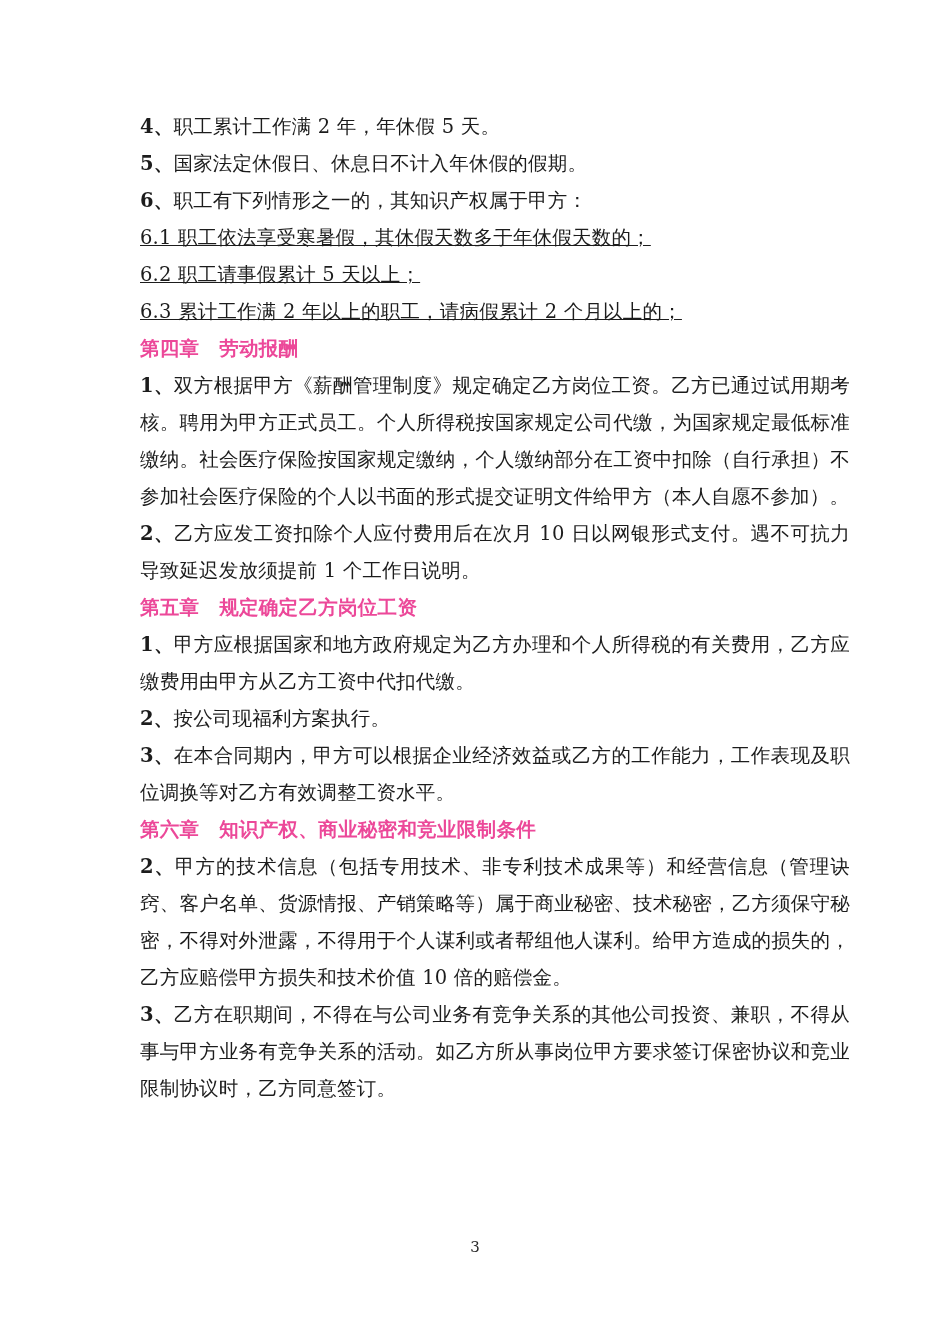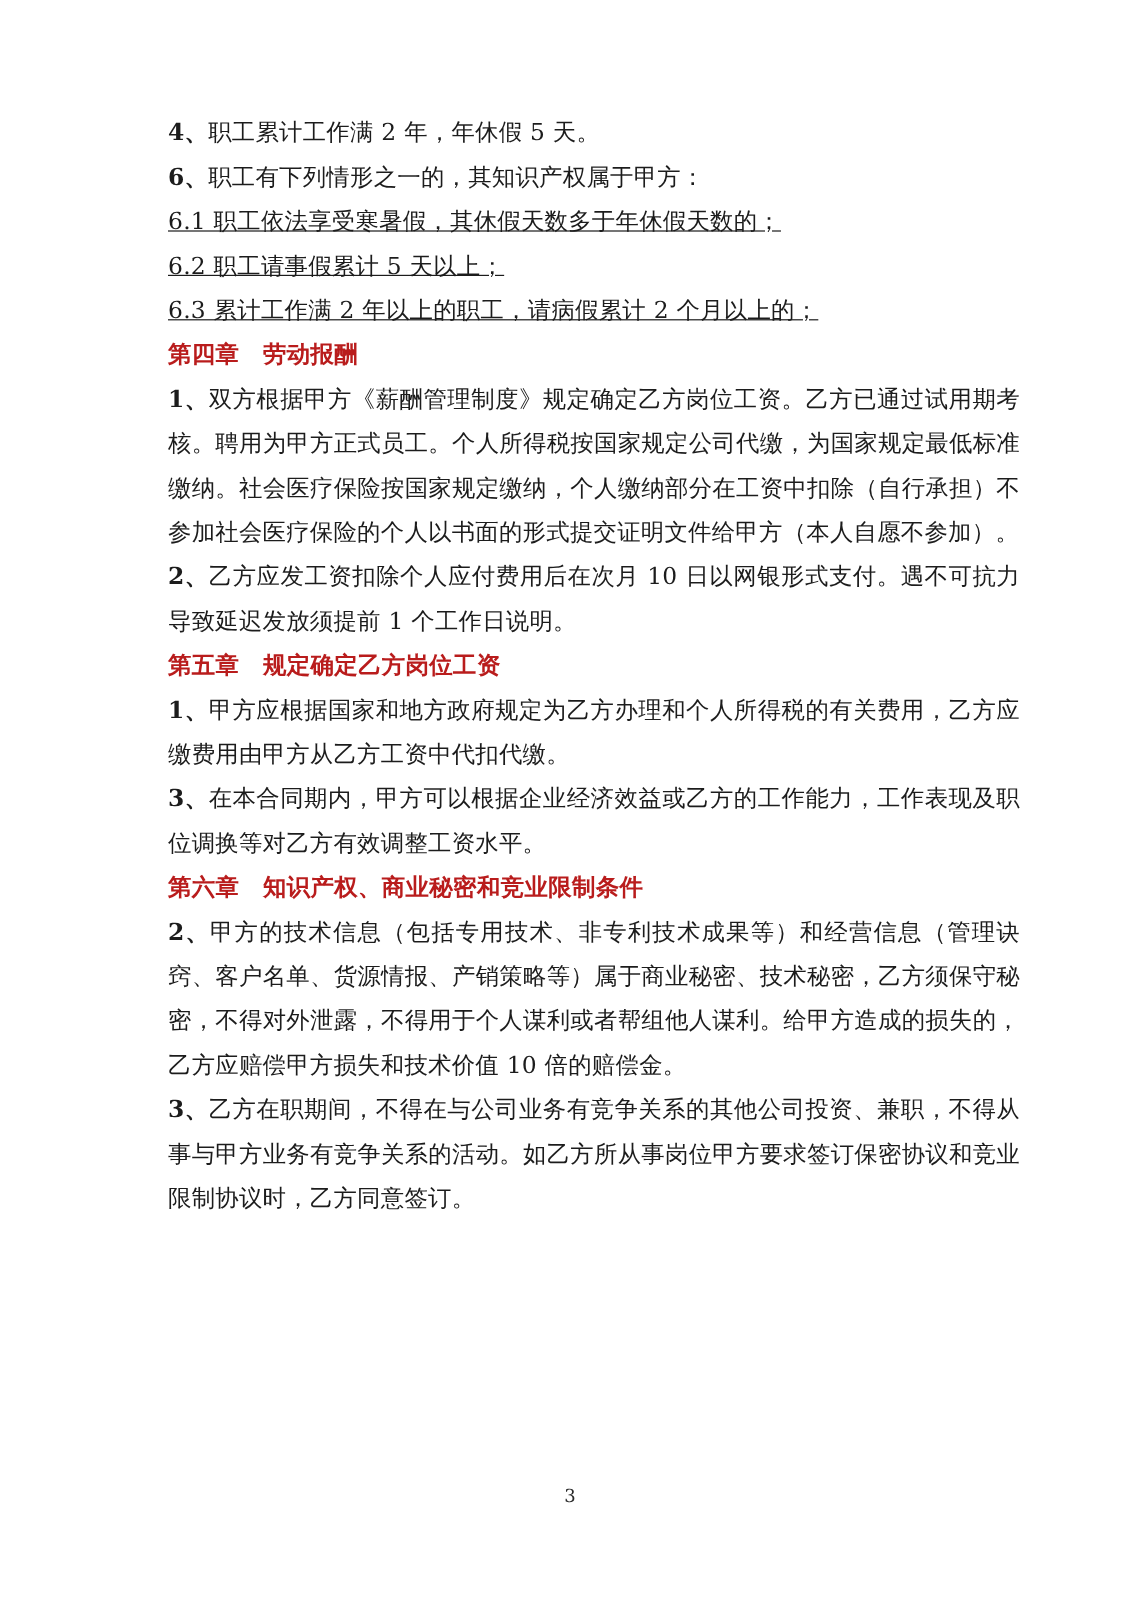--- a/index.html
+++ b/index.html
@@ -14,37 +14,37 @@
     position: relative;
     width: 950px;
     height: 1344px;
     background: #ffffff;
     overflow: hidden;
     box-sizing: border-box;
   }
   .content {
     position: absolute;
     left: 140px;
-    top: 92px;
+    top: 108px;
     width: 710px;
   }
   .line {
     font-size: 19.5px;
     line-height: 37px;
     color: #1c1c1c;
     letter-spacing: 0.2px;
     white-space: pre-wrap;
     text-align: justify;
     text-justify: inter-ideograph;
   }
   .chapter {
     font-weight: bold;
     font-size: 19.5px;
     line-height: 37px;
-    color: #b91c1c;
+    color: #ec4899;
     letter-spacing: 0.3px;
     white-space: pre-wrap;
   }
   .num-lead {
     font-weight: bold;
   }
   .sub {
     padding-left: 29px;
     text-decoration: underline;
   }
@@ -64,29 +64,31 @@
   }
 </style>
 </head>
 <body>
 
 <div class="page">
 
   <div class="content">
 
   <div class="para line"><span class="num-lead">4、</span><span>职工累计工作满 2 年，年休假 5 天。</span></div>
+      <div class="para line"><span class="num-lead">5、</span><span>国家法定休假日、休息日不计入年休假的假期。</span></div>
       <div class="para line"><span class="num-lead">6、</span><span>职工有下列情形之一的，其知识产权属于甲方：</span></div>
       <div class="para line sub"><span>6.1 职工依法享受寒暑假，其休假天数多于年休假天数的；</span></div>
       <div class="para line sub"><span>6.2 职工请事假累计 5 天以上；</span></div>
       <div class="para line sub"><span>6.3 累计工作满 2 年以上的职工，请病假累计 2 个月以上的；</span></div>
       <div class="para chapter"><span>第四章　劳动报酬</span></div>
       <div class="para line"><span class="num-lead">1、</span><span>双方根据甲方《薪酬管理制度》规定确定乙方岗位工资。乙方已通过试用期考核。聘用为甲方正式员工。个人所得税按国家规定公司代缴，为国家规定最低标准缴纳。社会医疗保险按国家规定缴纳，个人缴纳部分在工资中扣除（自行承担）不参加社会医疗保险的个人以书面的形式提交证明文件给甲方（本人自愿不参加）。</span></div>
       <div class="para line"><span class="num-lead">2、</span><span>乙方应发工资扣除个人应付费用后在次月 10 日以网银形式支付。遇不可抗力导致延迟发放须提前 1 个工作日说明。</span></div>
       <div class="para chapter"><span>第五章　规定确定乙方岗位工资</span></div>
       <div class="para line"><span class="num-lead">1、</span><span>甲方应根据国家和地方政府规定为乙方办理和个人所得税的有关费用，乙方应缴费用由甲方从乙方工资中代扣代缴。</span></div>
+      <div class="para line"><span class="num-lead">2、</span><span>按公司现福利方案执行。</span></div>
       <div class="para line"><span class="num-lead">3、</span><span>在本合同期内，甲方可以根据企业经济效益或乙方的工作能力，工作表现及职位调换等对乙方有效调整工资水平。</span></div>
       <div class="para chapter"><span>第六章　知识产权、商业秘密和竞业限制条件</span></div>
       <div class="para line"><span class="num-lead">2、</span><span>甲方的技术信息（包括专用技术、非专利技术成果等）和经营信息（管理诀窍、客户名单、货源情报、产销策略等）属于商业秘密、技术秘密，乙方须保守秘密，不得对外泄露，不得用于个人谋利或者帮组他人谋利。给甲方造成的损失的，乙方应赔偿甲方损失和技术价值 10 倍的赔偿金。</span></div>
       <div class="para line"><span class="num-lead">3、</span><span>乙方在职期间，不得在与公司业务有竞争关系的其他公司投资、兼职，不得从事与甲方业务有竞争关系的活动。如乙方所从事岗位甲方要求签订保密协议和竞业限制协议时，乙方同意签订。</span></div>
     </div>
 
   <div class="pagenum">3</div>
 
 </div>
 

